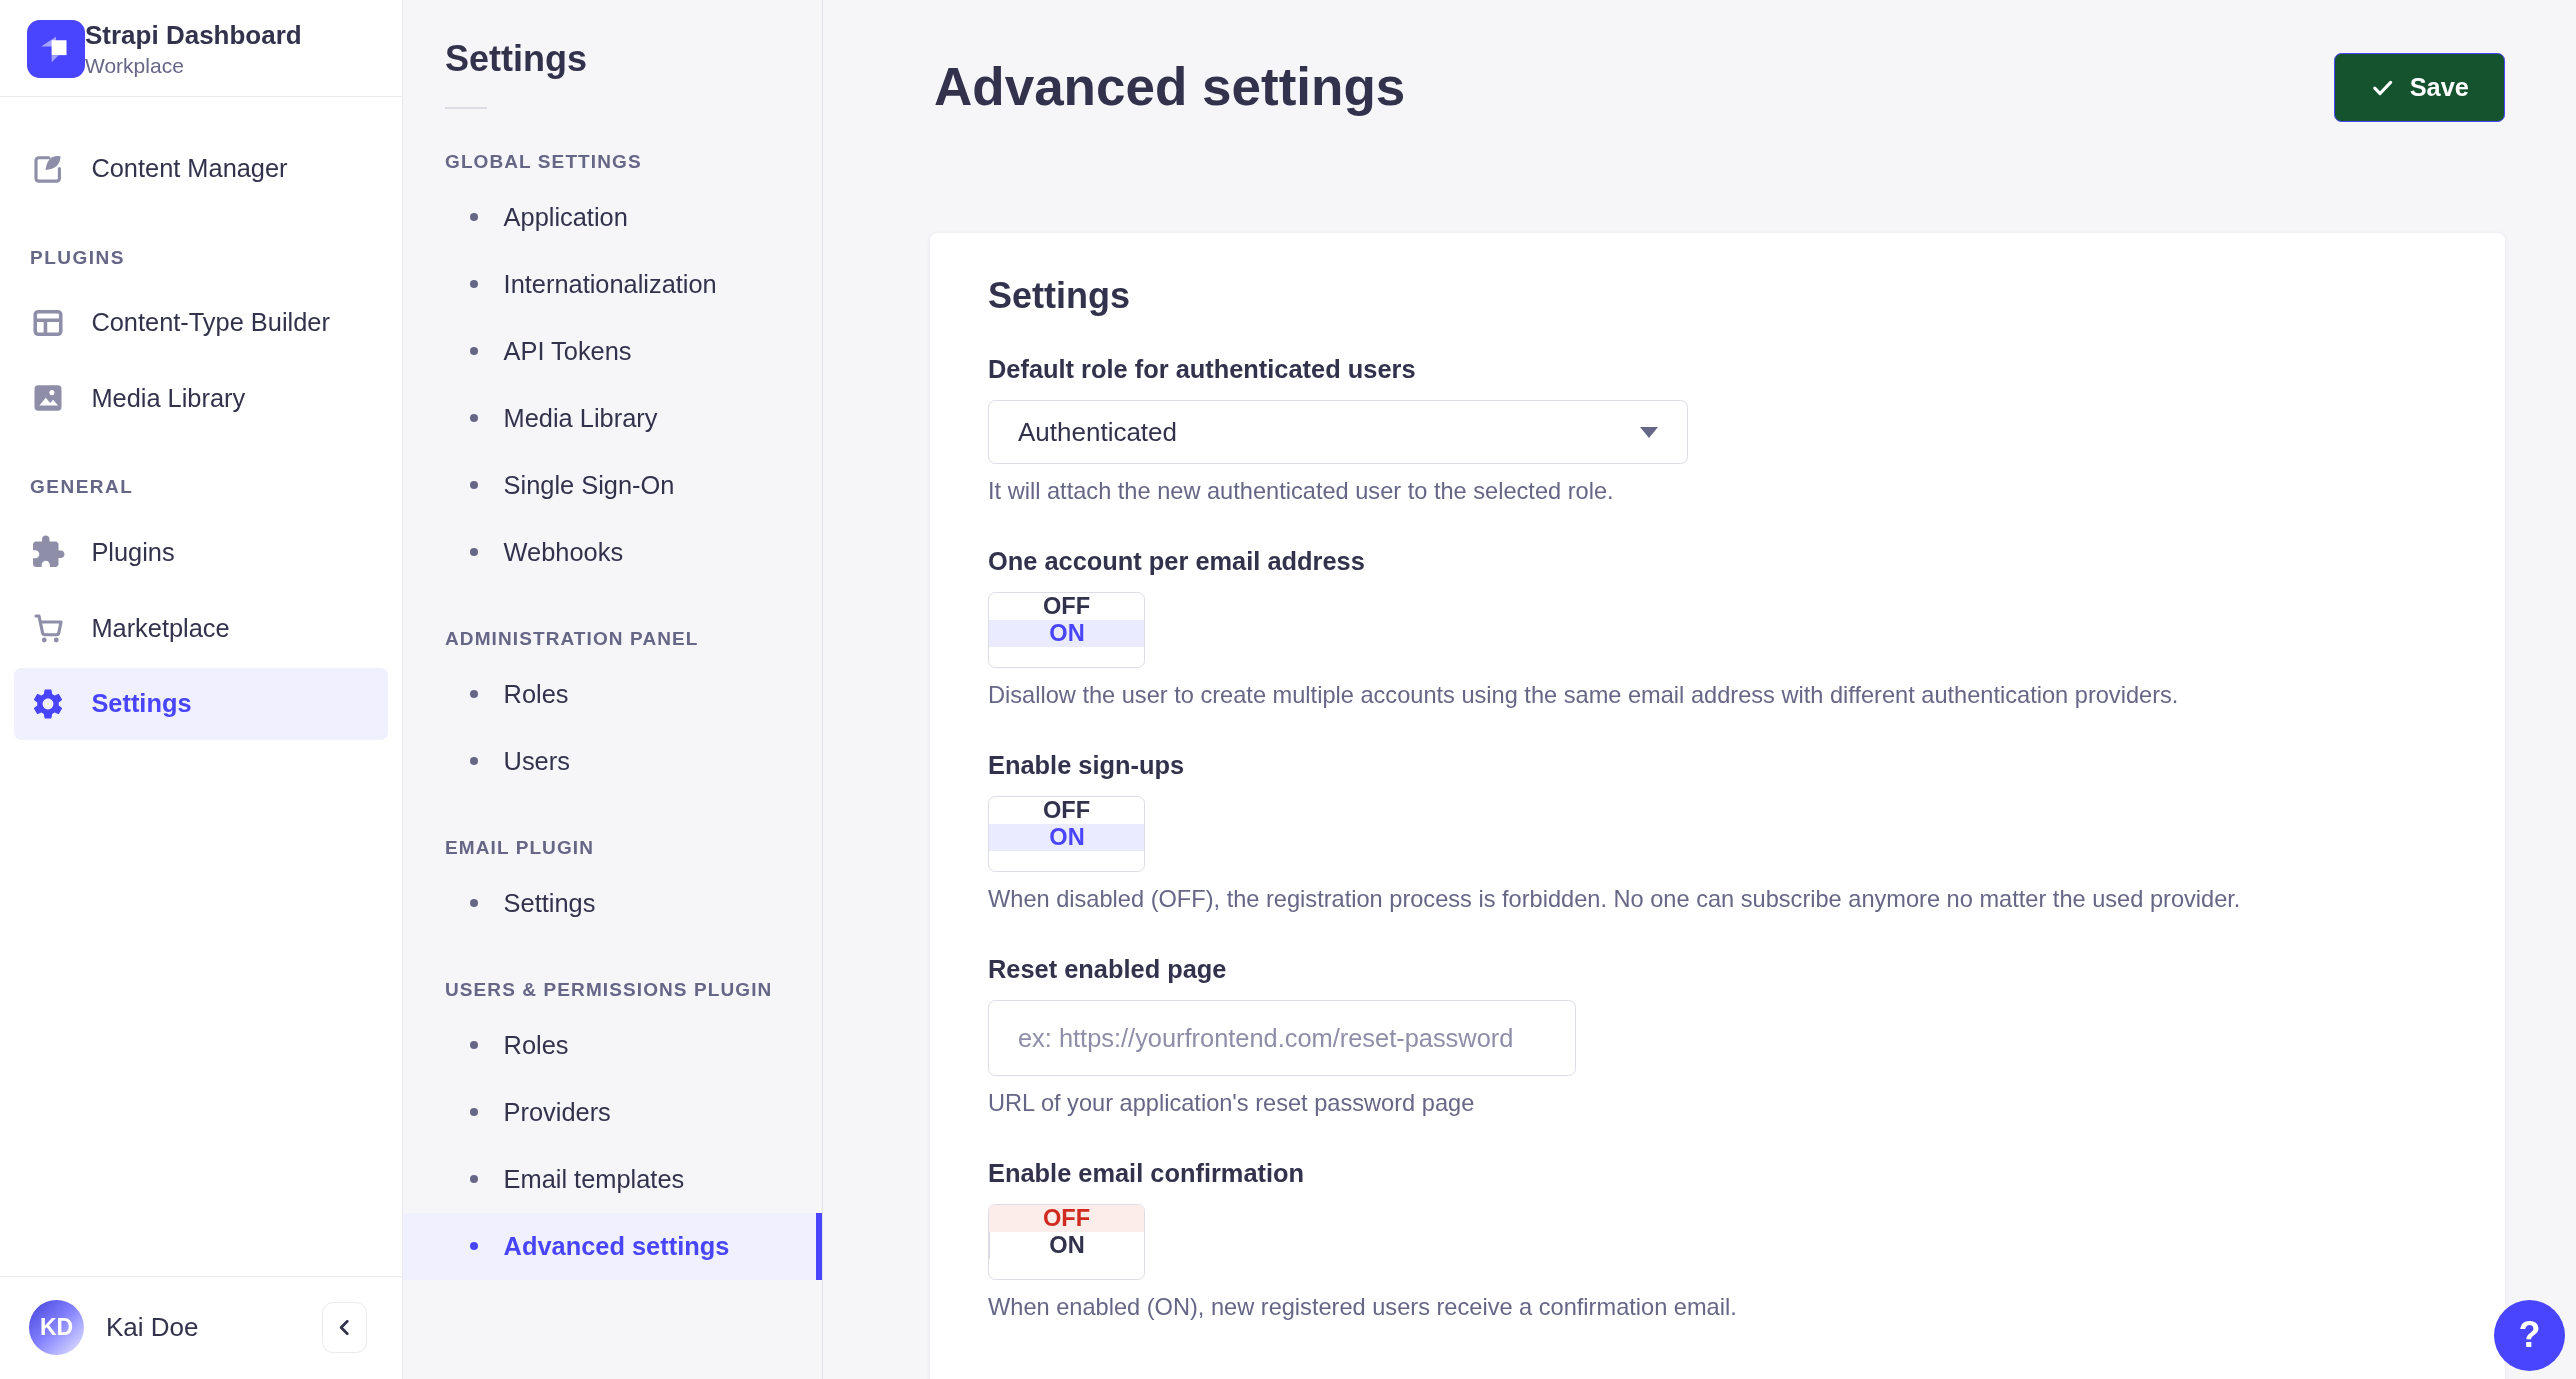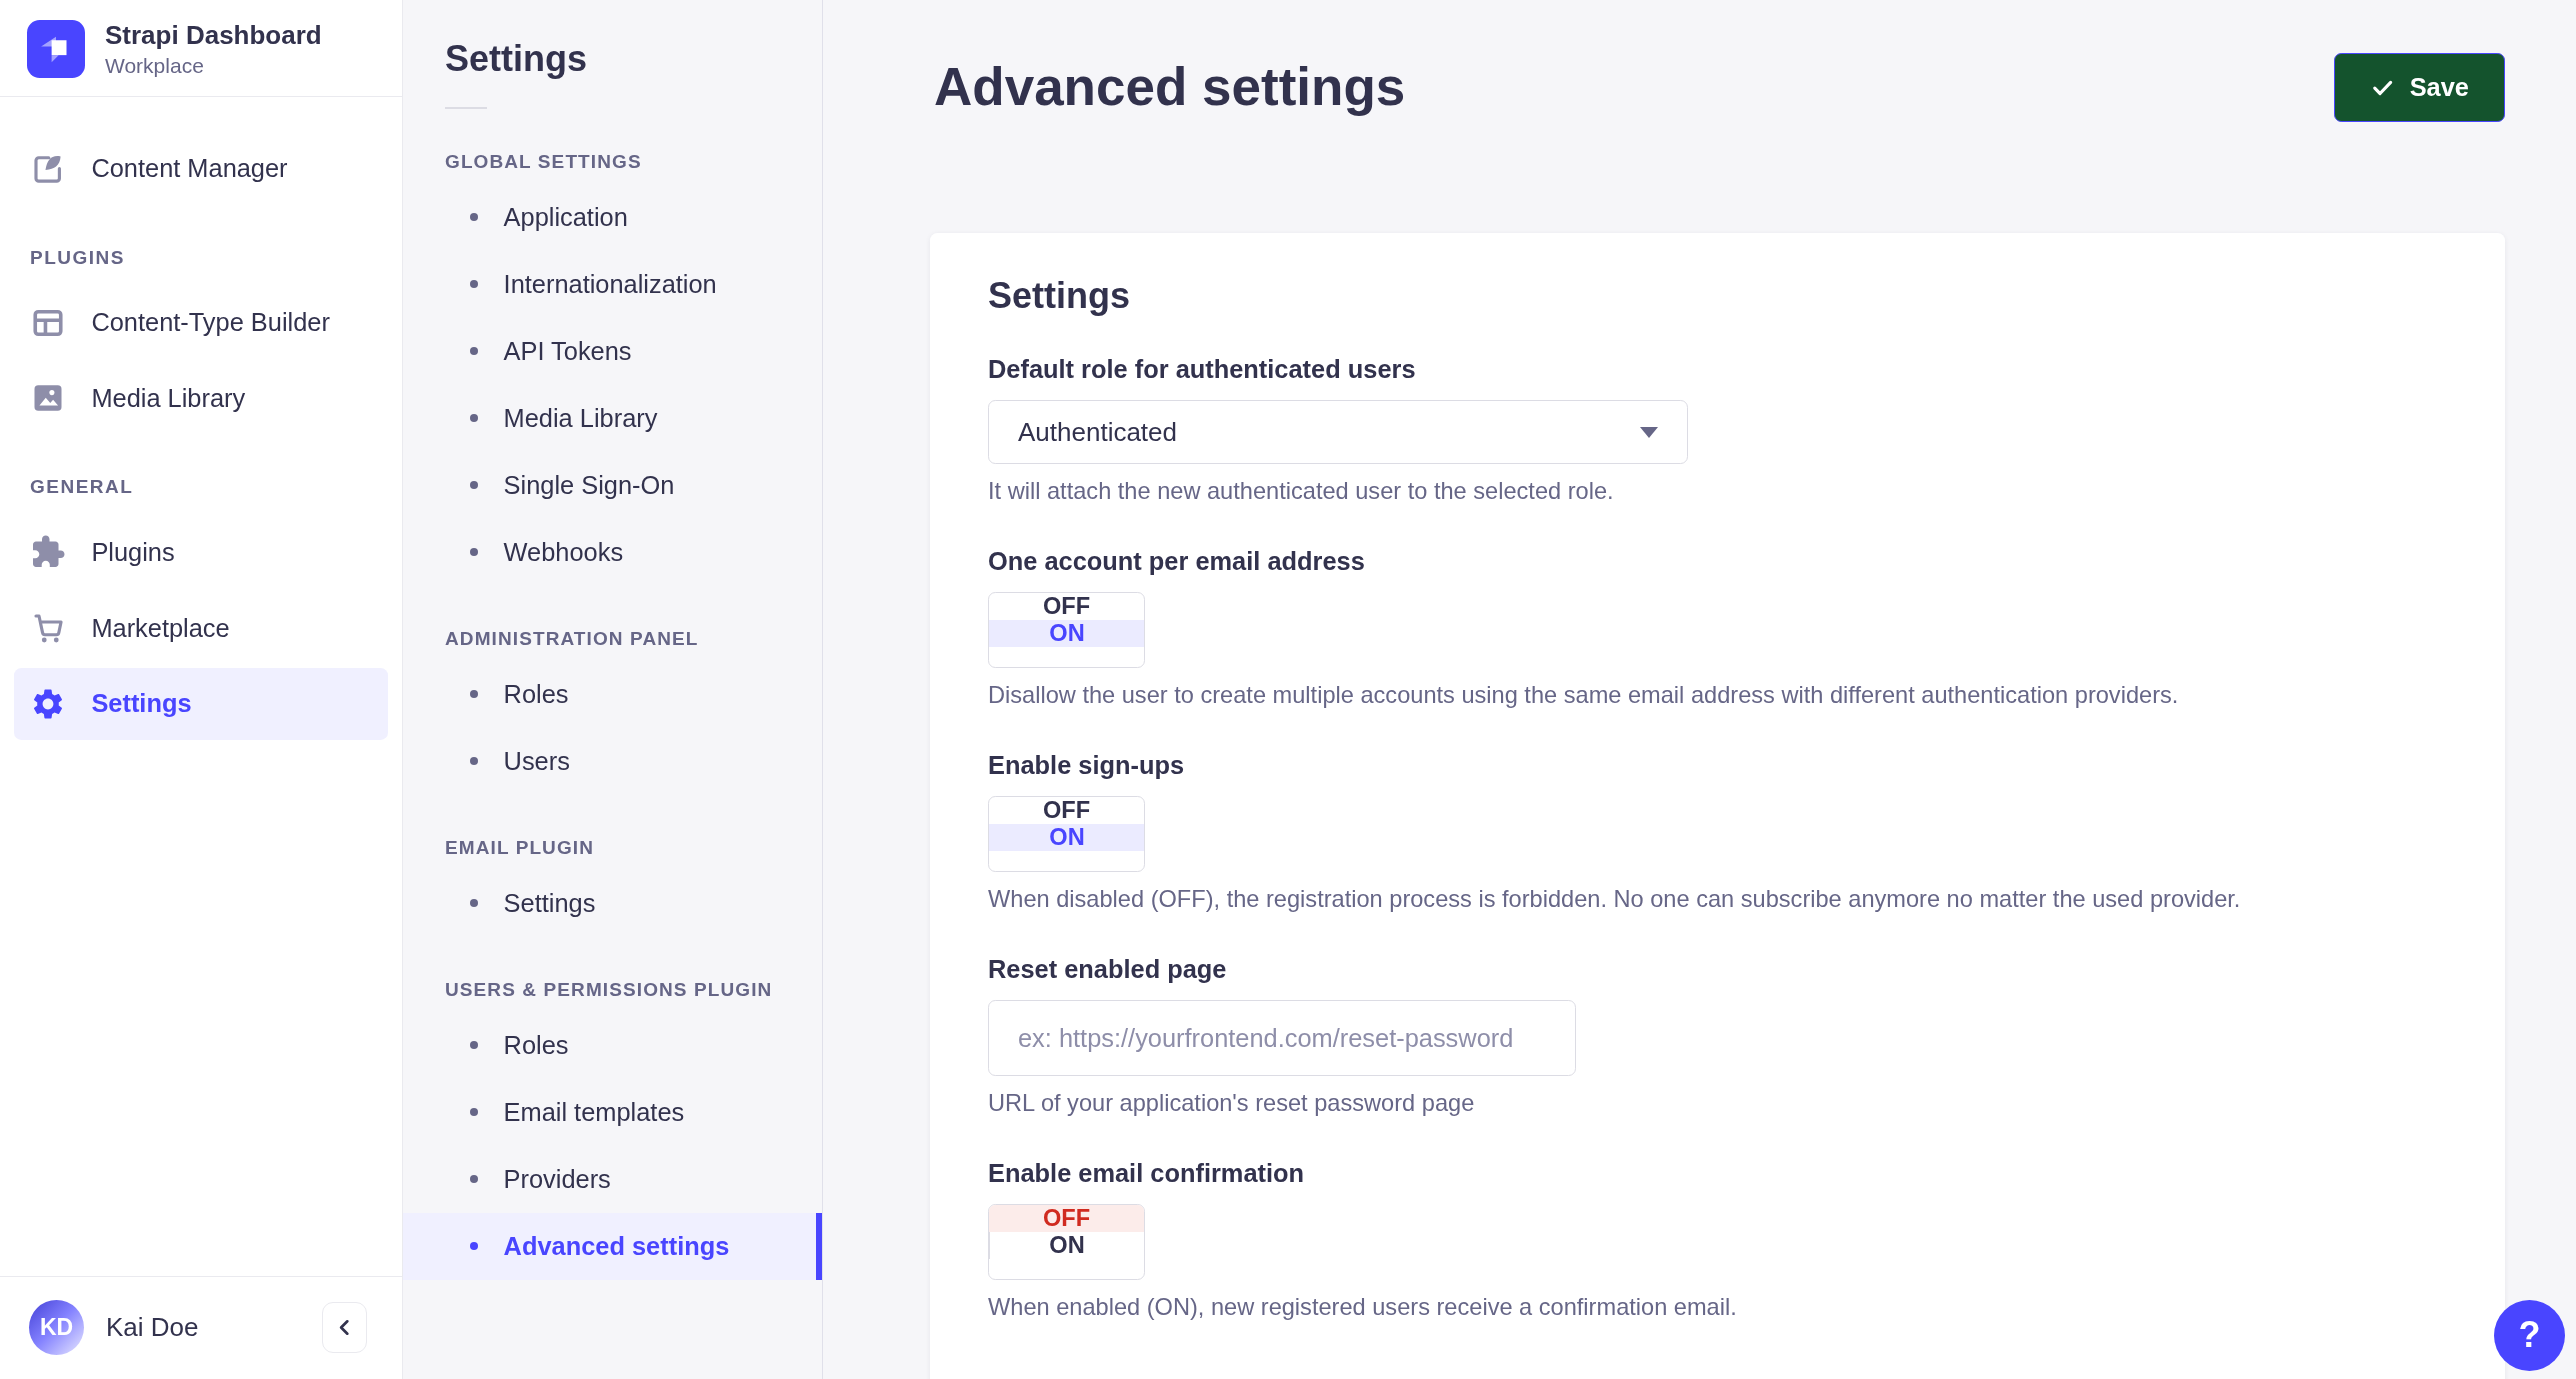--- a/index.html
+++ b/index.html
@@ -13,21 +13,21 @@
   svg { display: block; }
 
   
   .sidebar {
     width: 403px; min-width: 403px; height: 100%;
     background: #ffffff;
     border-right: 0.9px solid #eaeaef;
     display: flex; flex-direction: column;
   }
   .brand {
-    display: flex; align-items: center; gap: 20px;
+    display: flex; align-items: center; 
     padding: 20px 27px 18px 27px;
     cursor: pointer;
   }
   .logo {
     width: 58px; height: 58px; border-radius: 12.7px;
     background: #4945ff;
     display: flex; align-items: center; justify-content: center;
     flex: none;
   }
   .brand-title { font-size: 26px; font-weight: bold; color: #32324d; line-height: 1.2; }
@@ -328,25 +328,25 @@
     <span>Settings</span>
   </div>
 
   <div class="subnav-section-label">USERS &amp; PERMISSIONS PLUGIN</div>
   <div class="subnav-item">
     <span class="bullet"></span>
     <span>Roles</span>
   </div>
   <div class="subnav-item">
     <span class="bullet"></span>
+    <span>Providers</span>
+  </div>
+  <div class="subnav-item">
+    <span class="bullet"></span>
     <span>Email templates</span>
-  </div>
-  <div class="subnav-item">
-    <span class="bullet"></span>
-    <span>Providers</span>
   </div>
   <div class="subnav-item active">
     <span class="bullet"></span>
     <span>Advanced settings</span>
   </div>
 </aside>
 
 <main class="main">
   <div class="main-header">
     <h1 class="page-title">Advanced settings</h1>

